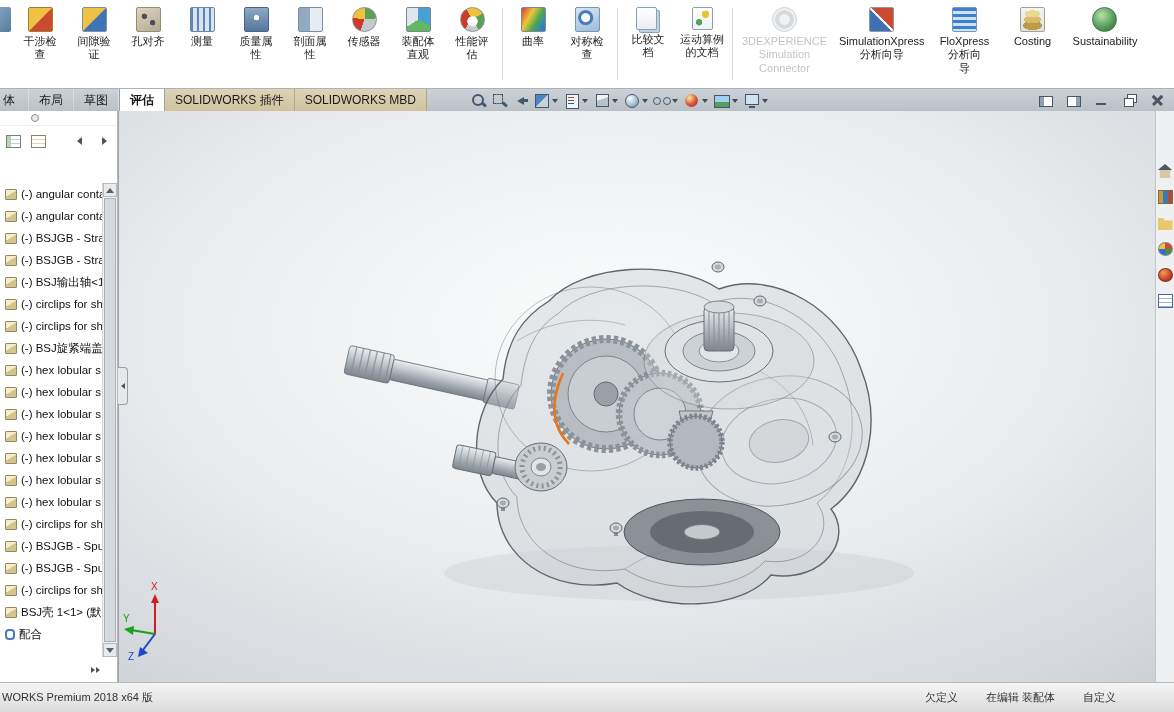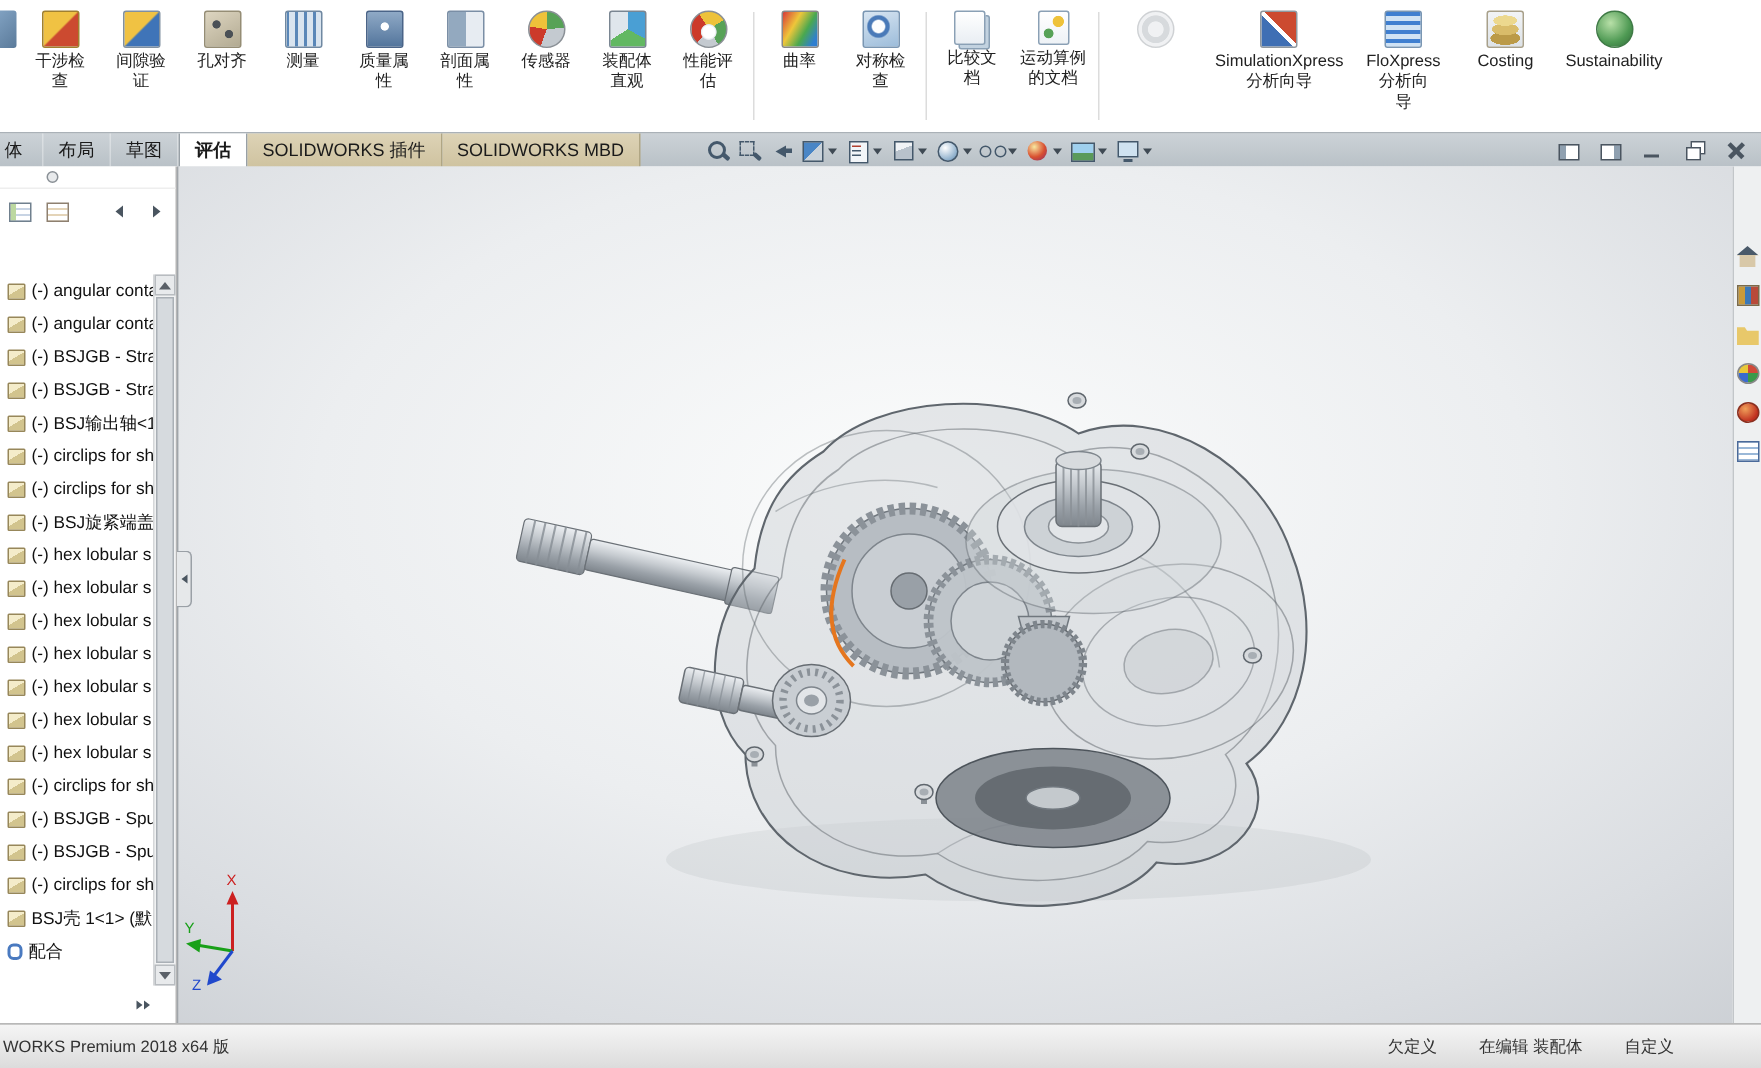--- a/index.html
+++ b/index.html
@@ -202,20 +202,23 @@
 档</div>
       </div>
       <div class="rbtn">
         <div class="ric ic-check-active"></div>
         <div class="rlabel">运动算例
 的文档</div>
       </div>
     <div class="rsep"></div>
     <div class="rbtn wide disabled">
         <div class="ric ic-threedexp"></div>
+        <div class="rlabel">3DEXPERIENCE
+Simulation
+Connector</div>
       </div>
       <div class="rbtn wide">
         <div class="ric ic-simxpress"></div>
         <div class="rlabel">SimulationXpress
 分析向导</div>
       </div>
       <div class="rbtn wide">
         <div class="ric ic-floxpress"></div>
         <div class="rlabel">FloXpress
 分析向

